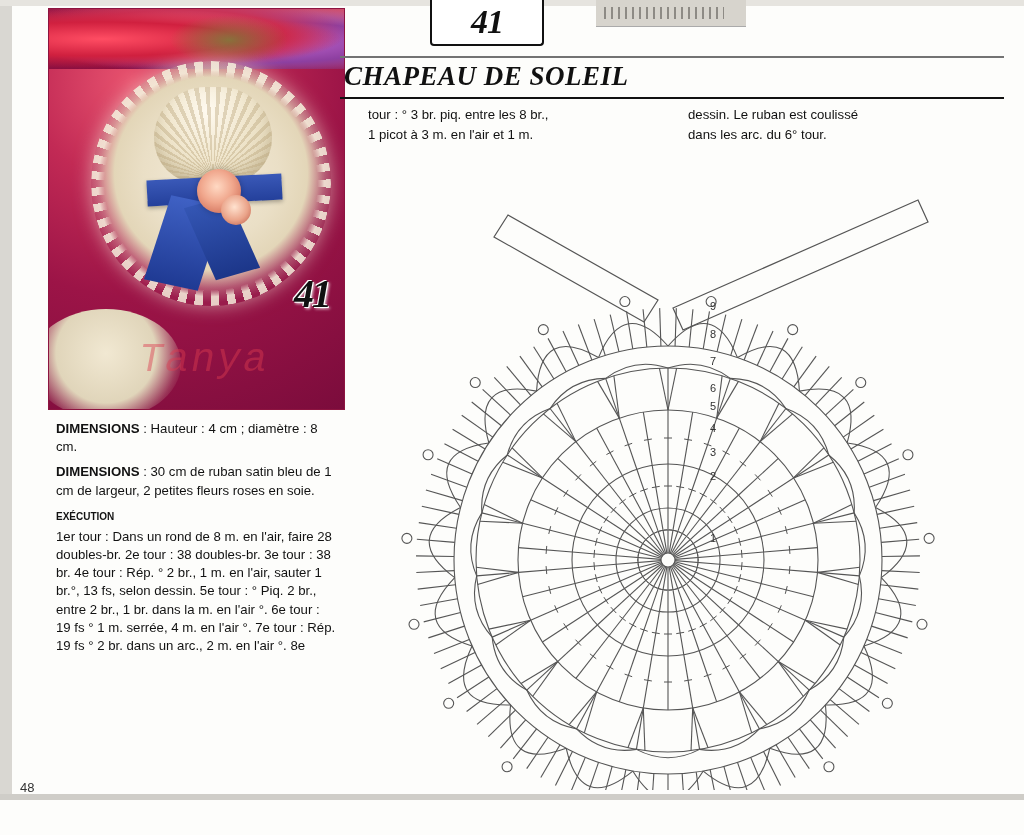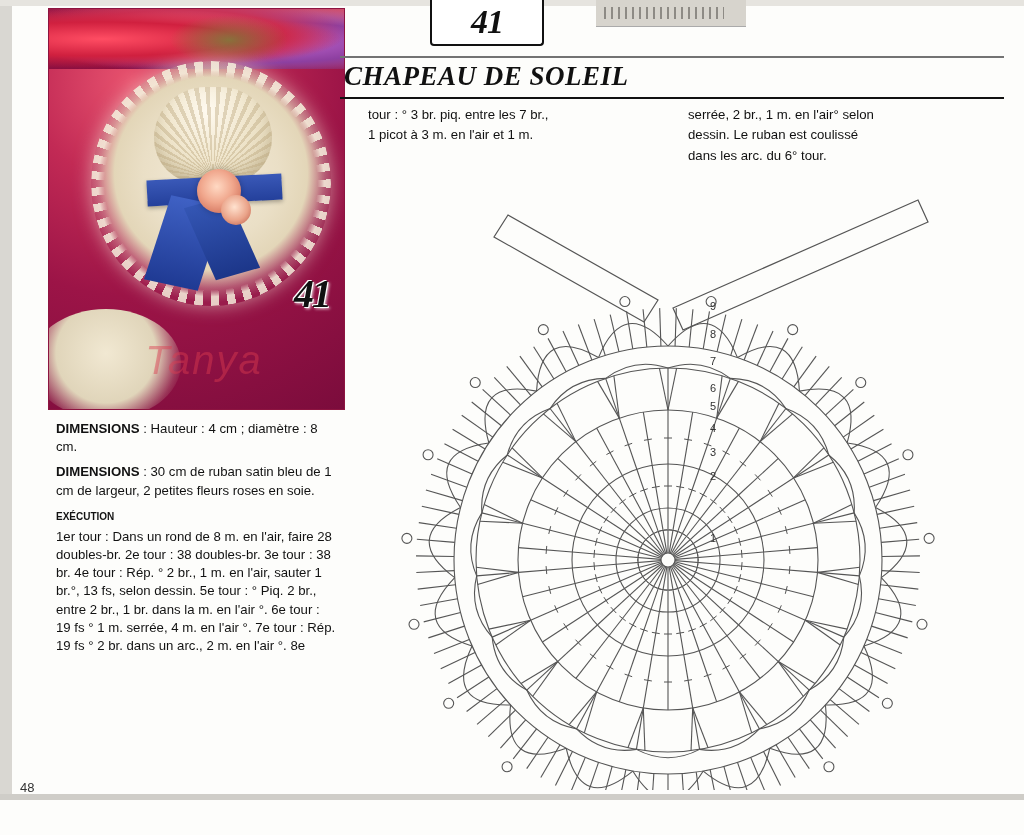--- a/index.html
+++ b/index.html
@@ -101,21 +101,21 @@
   }
   .photo .num-badge{
     position:absolute;right:14px;bottom:92px;
     font-family:"Liberation Serif", serif;
     font-size:40px;font-weight:bold;font-style:italic;color:#111;
     text-shadow:1px 1px 0 #fff, -1px -1px 0 #fff, 2px 2px 3px rgba(255,255,255,.8);
     letter-spacing:-2px;
   }
   .photo .watermark{
     position:absolute;left:-10px;bottom:26px;width:330px;
-    font-family:Liberation Sans, sans-serif;font-style:italic;
+    font-family:Liberation Mono, monospace;font-style:italic;
     font-size:40px;color:rgba(220,60,80,.45);
     text-align:center;letter-spacing:2px;
   }
   .photo .wm-top-strip{
     position:absolute;left:-34px;top:60px;width:34px;height:22px;background:#ddd9d2;
   }
 
   
   .left-text{
     position:absolute;left:42px;top:412px;width:292px;
@@ -246,25 +246,24 @@
     <div class="tab-strip">
       <div class="hatch"></div>
     </div>
 
     <div class="title-bar">
       <h1>CHAPEAU DE SOLEIL</h1>
     </div>
 
     <div class="cols">
       <div class="c">
-        <p>tour : ° 3 br. piq. entre les 7 br.,</p>
+        <p>tour : ° 3 br. piq. entre les 8 br.,</p>
         <p>1 picot à 3 m. en l'air et 1 m.</p>
       </div>
       <div class="c">
-        <p>serrée, 2 br., 1 m. en l'air° selon</p>
         <p>dessin. Le ruban est coulissé</p>
         <p>dans les arc. du 6° tour.</p>
       </div>
     </div>
 
     <div class="diagram">
       <svg width="640" height="610" viewBox="0 0 640 610">
         <g stroke="#555" fill="none" stroke-width="1.1">
 
           <g stroke="#555" stroke-width="1.2">

